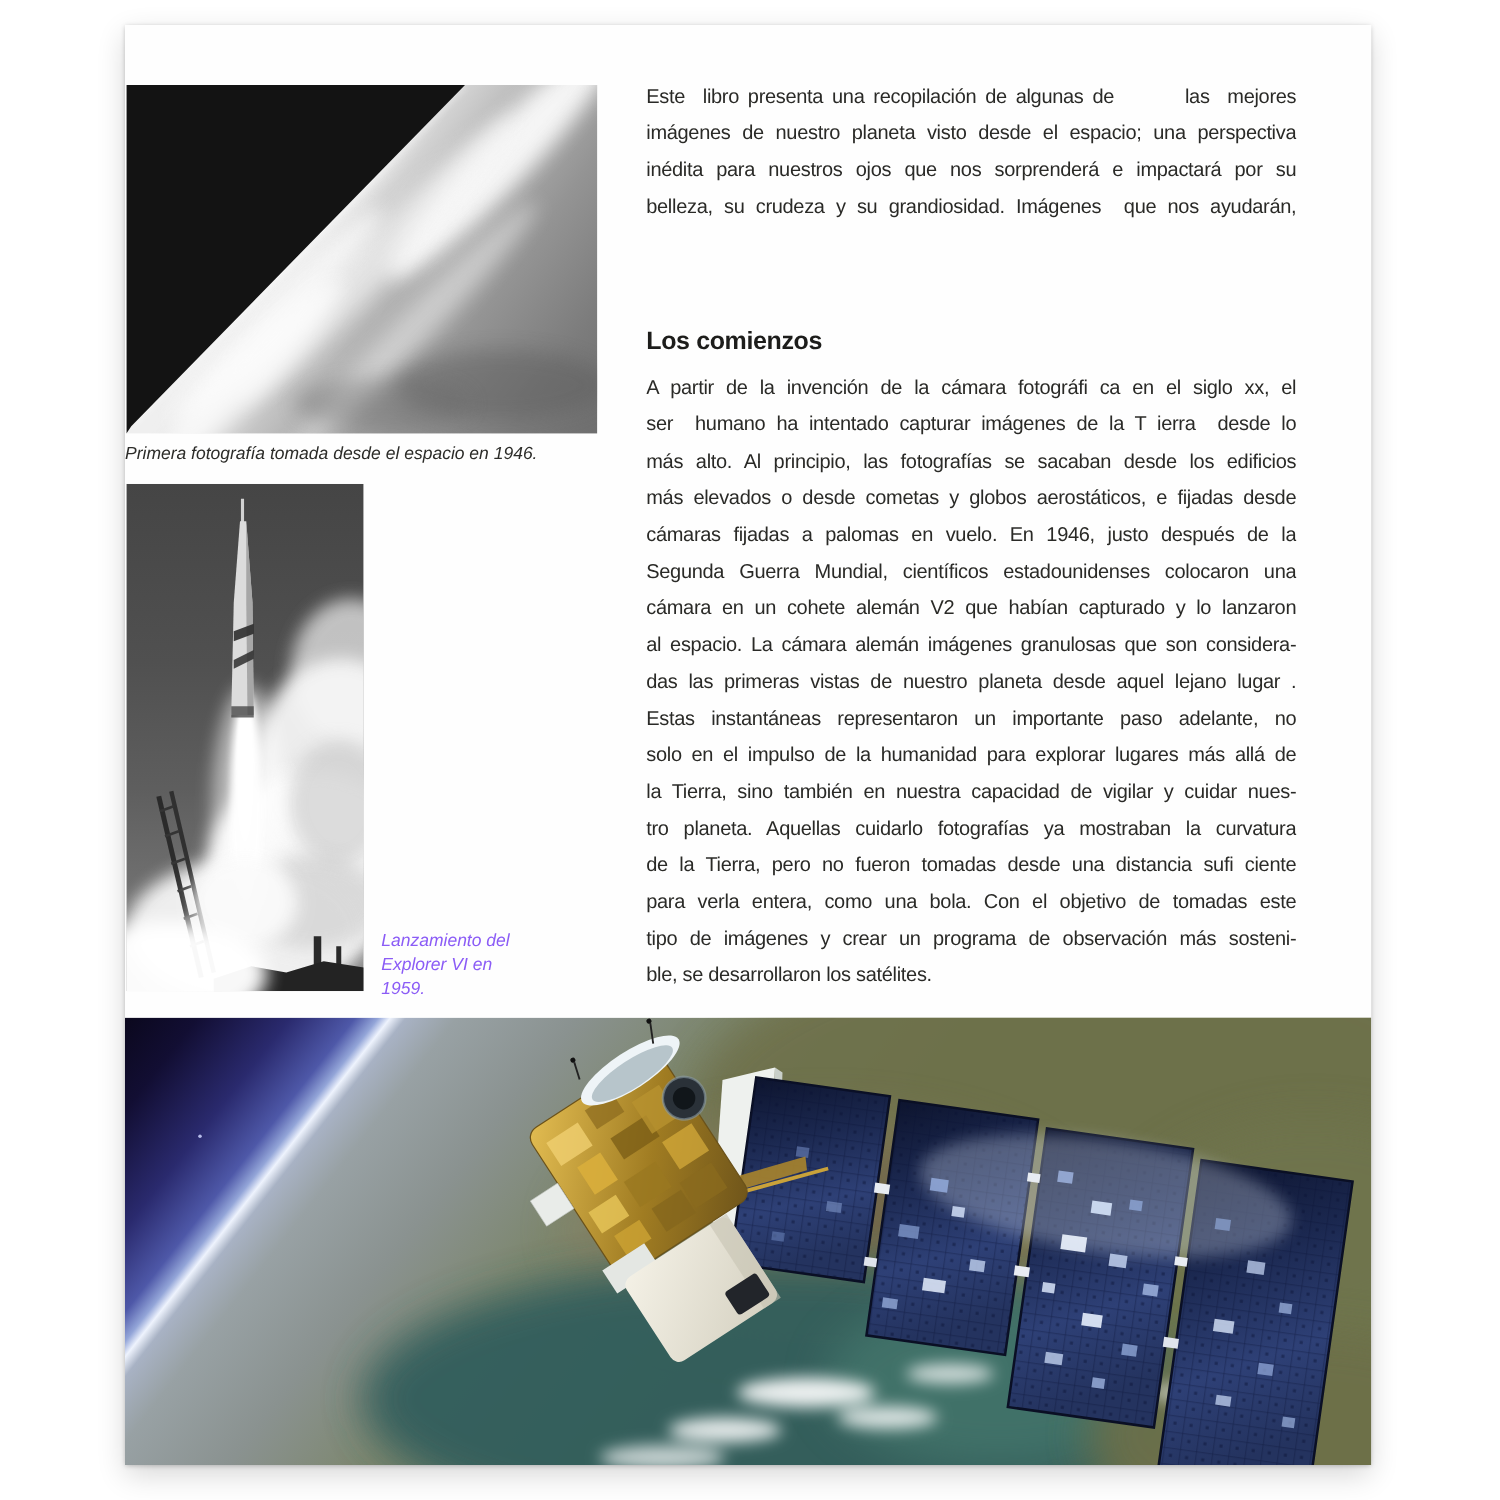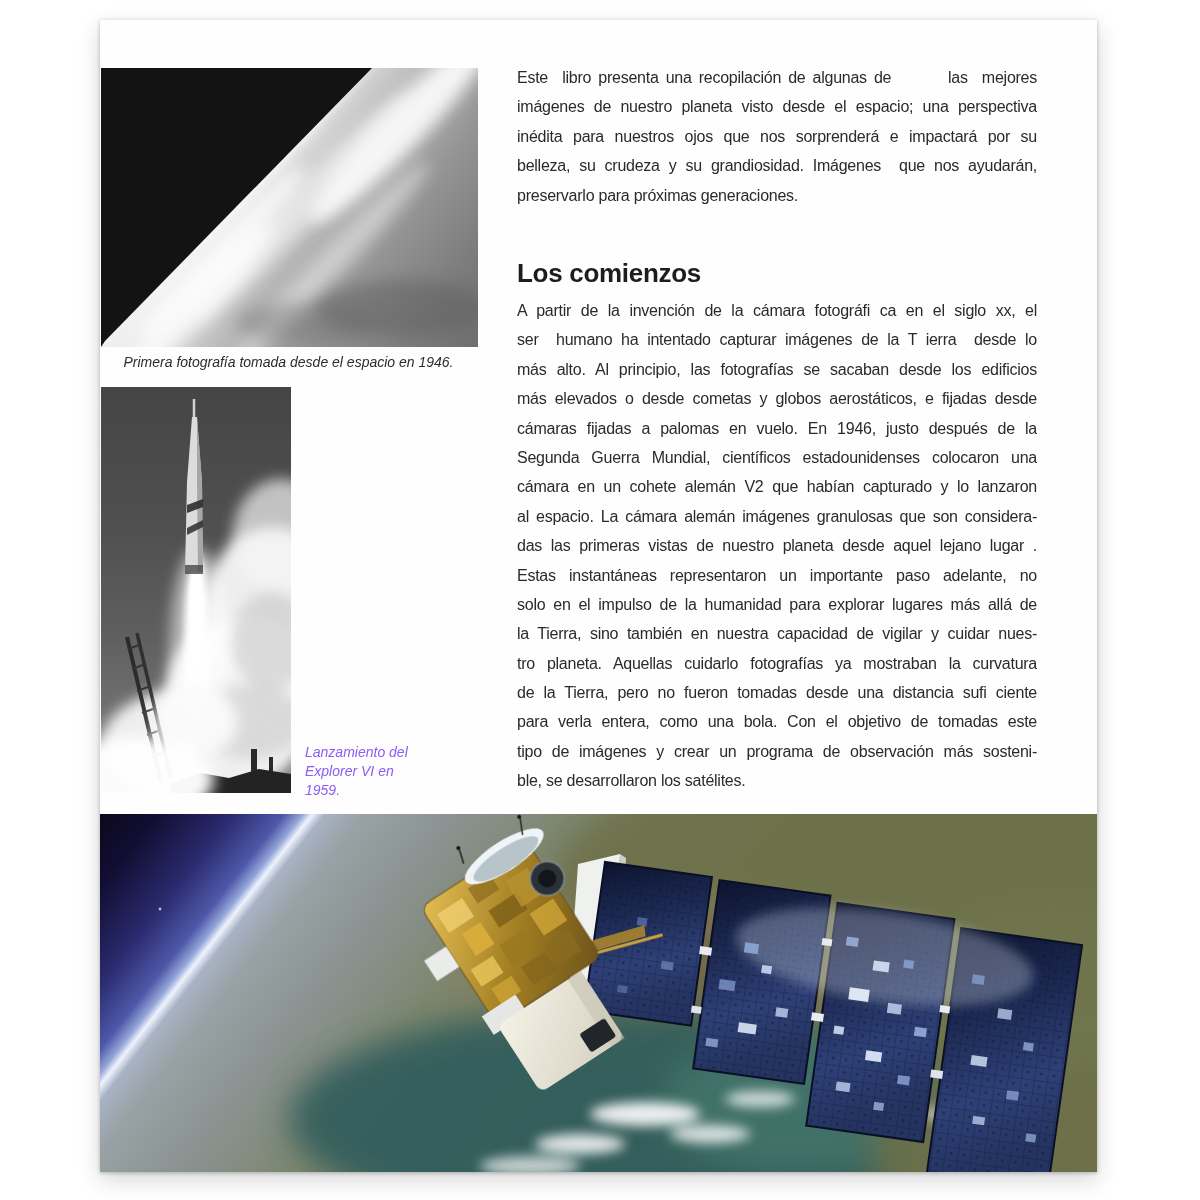--- a/index.html
+++ b/index.html
@@ -11,37 +11,37 @@
           box-shadow:0 1px 4px rgba(0,0,0,.25), 0 8px 22px rgba(0,0,0,.16); }
 
   
   .photo { position:absolute; overflow:hidden; }
   .photo svg { display:block; }
   .photo-earth  { left:1px;  top:48px;  width:377px; height:279px; }
   .photo-rocket { left:1px;  top:367px; width:190px; height:406px; }
   .photo-sat    { left:0;    top:794px; width:997px; height:358px; }
 
   
-  .cap1 { position:absolute; left:0; top:332px; width:377px; text-align:center;
+  .cap1 { position:absolute; left:0; top:332px; width:377px; text-align:left;
           font-style:italic; font-size:14px; line-height:20px; color:#2c2c29; }
   .cap2 { position:absolute; left:205px; top:723px; width:150px;
           font-style:italic; font-size:14px; color:#8b5cf6; }
   .cap2 .ln { line-height:19px; height:19px; text-align:left; }
 
   
   .textcol { position:absolute; left:417px; top:43px; width:520px;
              color:#2a2a27; font-size:16px; line-height:29.4px;
              letter-spacing:-0.25px; }
   .para { position:absolute; left:0; right:0; }
   .para1 { top:0; }
   .para2 { top:233px; }
   .para .ln { height:29.4px; line-height:29.4px; overflow:hidden;
               text-align:justify; text-align-last:justify; }
   .para .ln.last { text-align-last:left; }
-  .heading { position:absolute; top:194px; left:0; font-size:26px; line-height:32px;
+  .heading { position:absolute; top:194px; left:0; font-size:20px; line-height:32px;
              font-weight:700; letter-spacing:-0.3px; color:#1d1d1b; }
 </style>
 </head>
 <body>
 
 <div class="page">
 
   <div class="photo photo-earth" title="fotografía B/N de la curvatura de la Tierra, 1946">
     <svg width="377" height="279" viewBox="0 0 377 279">
       <defs>
@@ -137,21 +137,20 @@
       <div class="ln">Explorer VI en</div>
       <div class="ln last">1959.</div>
     </div>
 
   <div class="textcol">
     <div class="para para1">
         <div class="ln">Este&nbsp; libro presenta una recopilación de algunas de&nbsp;&nbsp;&nbsp;&nbsp;&nbsp;&nbsp;&nbsp; las&nbsp; mejores</div>
         <div class="ln">imágenes de nuestro planeta visto desde el espacio; una perspectiva</div>
         <div class="ln">inédita para nuestros ojos que nos sorprenderá e impactará por su</div>
         <div class="ln">belleza, su crudeza y su grandiosidad. Imágenes&nbsp; que nos ayudarán,</div>
-        <div class="ln last">preservarlo para próximas generaciones.</div>
       </div>
     <h2 class="heading" style="margin:0;">Los comienzos</h2>
     <div class="para para2">
         <div class="ln">A partir de la invención de la cámara fotográfi ca en el siglo xx, el</div>
         <div class="ln">ser&nbsp; humano ha intentado capturar imágenes de la T ierra&nbsp; desde lo</div>
         <div class="ln">más alto. Al principio, las fotografías se sacaban desde los edificios</div>
         <div class="ln">más elevados o desde cometas y globos aerostáticos, e fijadas desde</div>
         <div class="ln">cámaras fijadas a palomas en vuelo. En 1946, justo después de la</div>
         <div class="ln">Segunda Guerra Mundial, científicos estadounidenses colocaron una</div>
         <div class="ln">cámara en un cohete alemán V2 que habían capturado y lo lanzaron</div>

